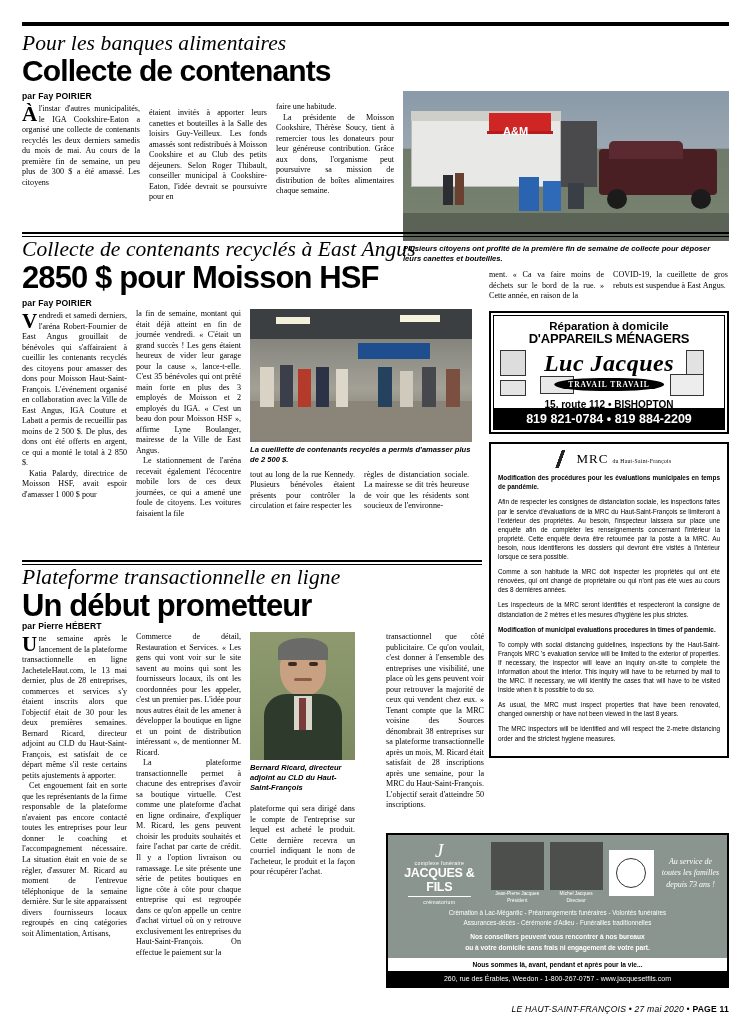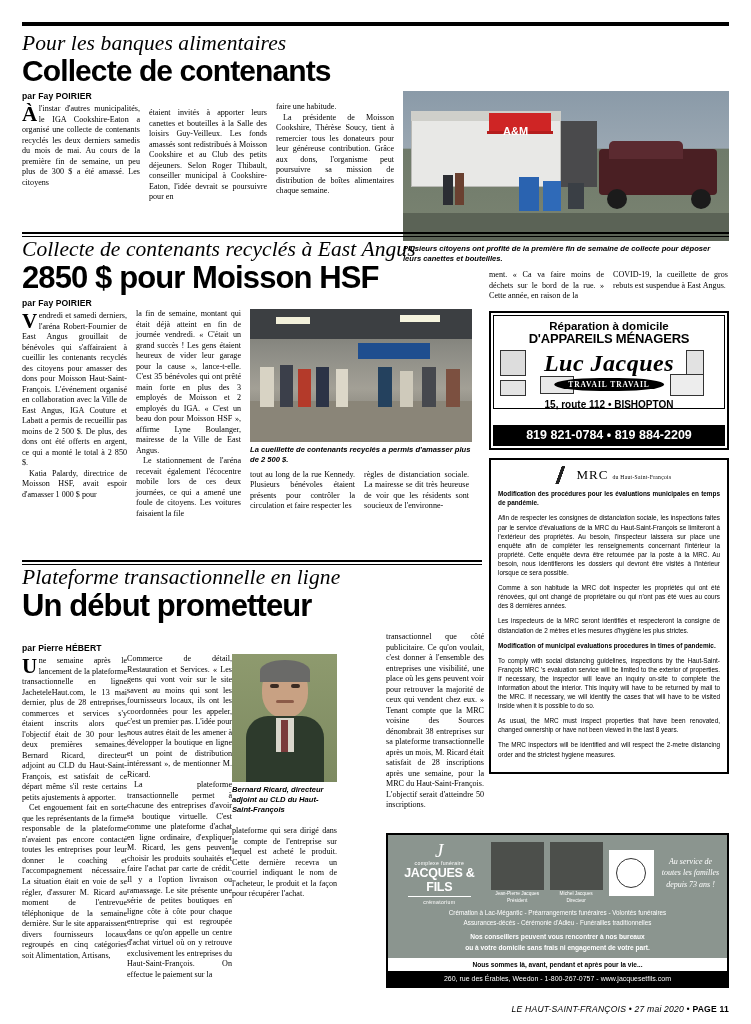--- a/index.html
+++ b/index.html
@@ -104,38 +104,38 @@
     padding: 2px 14px; border-radius: 50%/60%;
   }
   .ad-addr {
     font-family: "Liberation Sans", sans-serif; font-weight: bold;
     font-size: 10px; text-align: center; position: absolute; left: 0; right: 0; bottom: -2px;
   }
   .appliance { position: absolute; border: 1px solid #333; background: #fff; }
   .ad-phone {
     background: #000; color: #fff; text-align: center;
     font-family: "Liberation Sans", sans-serif; font-weight: bold;
-    font-size: 12.5px; padding: 3px 0 4px; margin-top: 16px;
+    font-size: 12.5px; padding: 3px 0 4px; margin-top: 0;
   }
 
   .ad-mrc { border: 2px solid #000; margin-top: 8px; padding: 5px 7px 7px; }
   .mrc-logo { text-align: center; margin-bottom: 5px; }
   .mrc-logo .mrc-word {
     font-family: "Liberation Serif", serif; font-size: 13px; letter-spacing: 1px;
   }
   .mrc-logo .mrc-sub { font-family: "Liberation Serif", serif; font-size: 5.6px; letter-spacing: .3px; }
   .ad-mrc p {
     font-family: "Liberation Sans", sans-serif;
     font-size: 6.4px; line-height: 1.42; text-align: justify; margin-bottom: 6px;
   }
   .ad-mrc p.bold { font-weight: bold; }
 
   
   #sec3 { position: absolute; left: 22px; top: 566px; width: 460px; }
-  .s3-cols { display: flex; margin-top: 22px; }
+  .s3-cols { display: flex; gap: 9px; margin-top: 0; }
   .s3-cols > .c { width: 105px; }
   .s3-photo { width: 105px; }
 
   
   #adjf { position: absolute; left: 386px; top: 833px; width: 343px; border: 2px solid #000; background: #8b958f; }
   .jf-top { display: flex; align-items: center; padding: 6px 6px 2px; gap: 6px; }
   .jf-brand { width: 92px; text-align: center; color: #fff; }
   .jf-brand .jflogo { font-family: "Liberation Serif", serif; font-size: 19px; font-style: italic; line-height: 1; }
   .jf-brand .cf { font-size: 5.2px; letter-spacing: .3px; font-family:"Liberation Sans",sans-serif; }
   .jf-brand .jfname { font-family: "Liberation Sans", sans-serif; font-weight: bold; font-size: 12.5px; letter-spacing: -.3px; }

